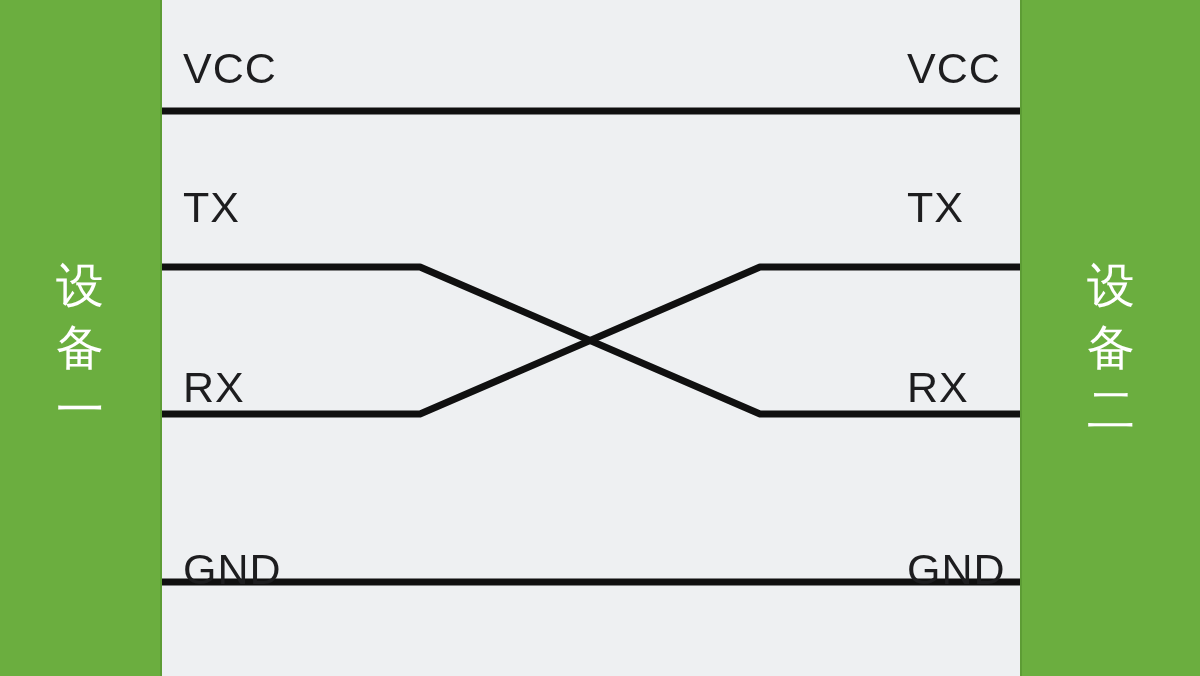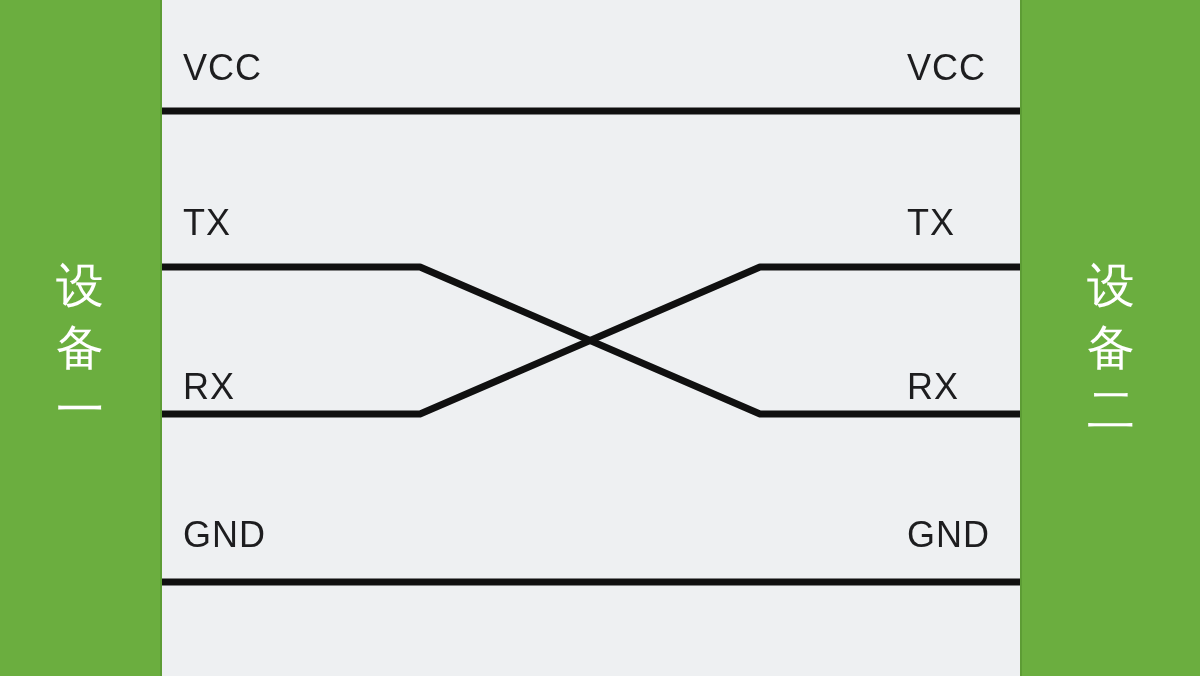--- a/index.html
+++ b/index.html
@@ -47,31 +47,31 @@
     fill:none;
     stroke:var(--wire);
     stroke-width:7;
     stroke-linejoin:round;
     stroke-linecap:butt;
   }
 
   
   .pin-label{
     position:absolute;
-    font-size:36px;line-height:46px;font-weight:400;
+    font-size:43px;line-height:46px;font-weight:400;
     color:var(--pin-label);
     letter-spacing:1px;
     white-space:nowrap;
   }
   .pin-label.side-left{left:183px;}
   .pin-label.side-right{left:907px;}
   .row-vcc{top:45px;}
-  .row-tx{top:200px;}
+  .row-tx{top:184px;}
   .row-rx{top:364px;}
-  .row-gnd{top:512px;text-align:center;}
+  .row-gnd{top:546px;text-align:center;}
 </style>
 </head>
 <body>
 
 <div class="canvas">
 
   <div class="device-bar left">
     <div class="device-label">
       <span>设</span>
       <span>备</span>

